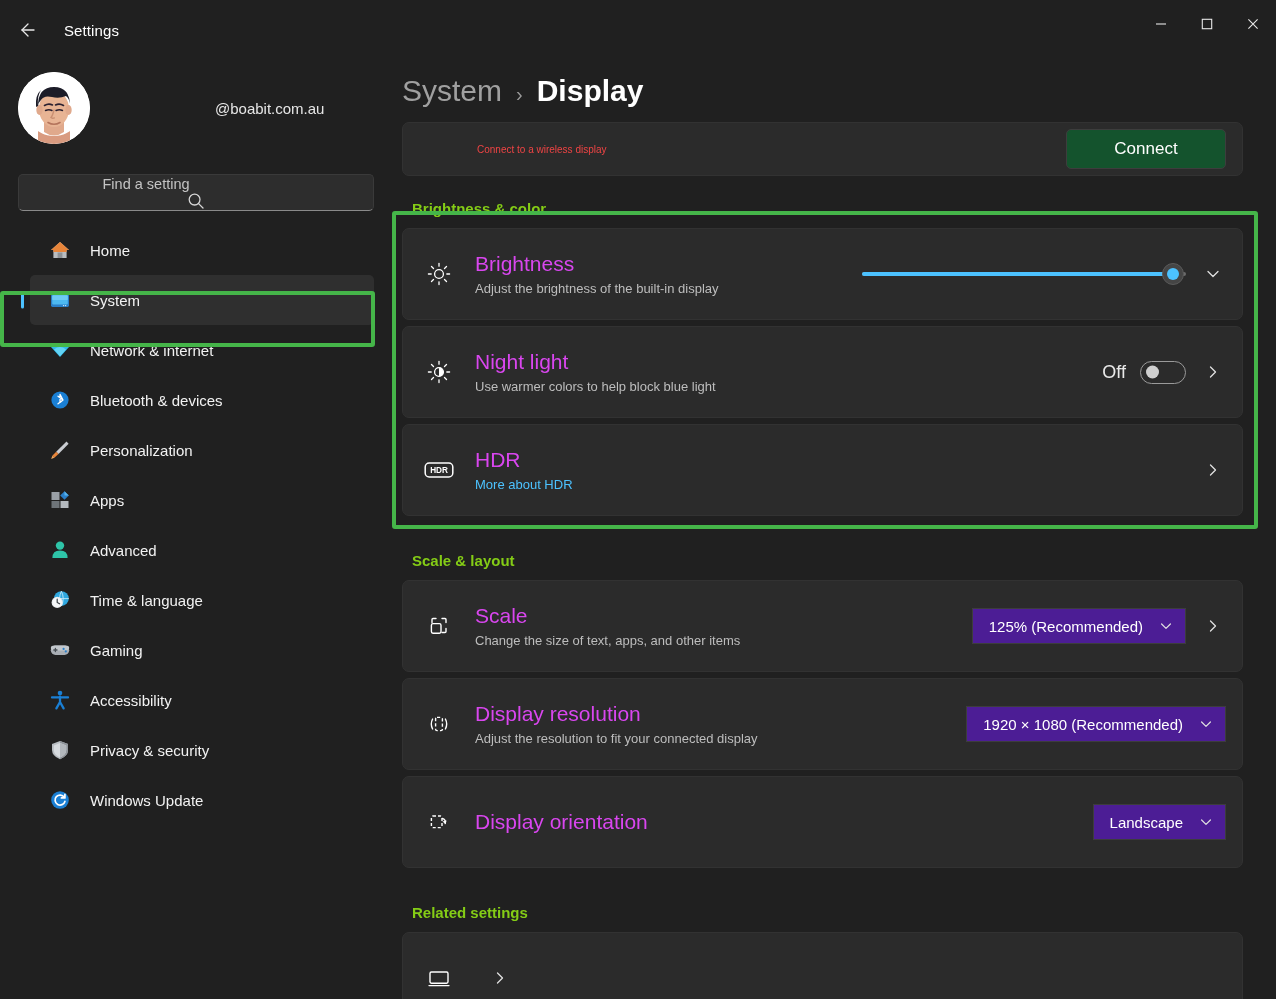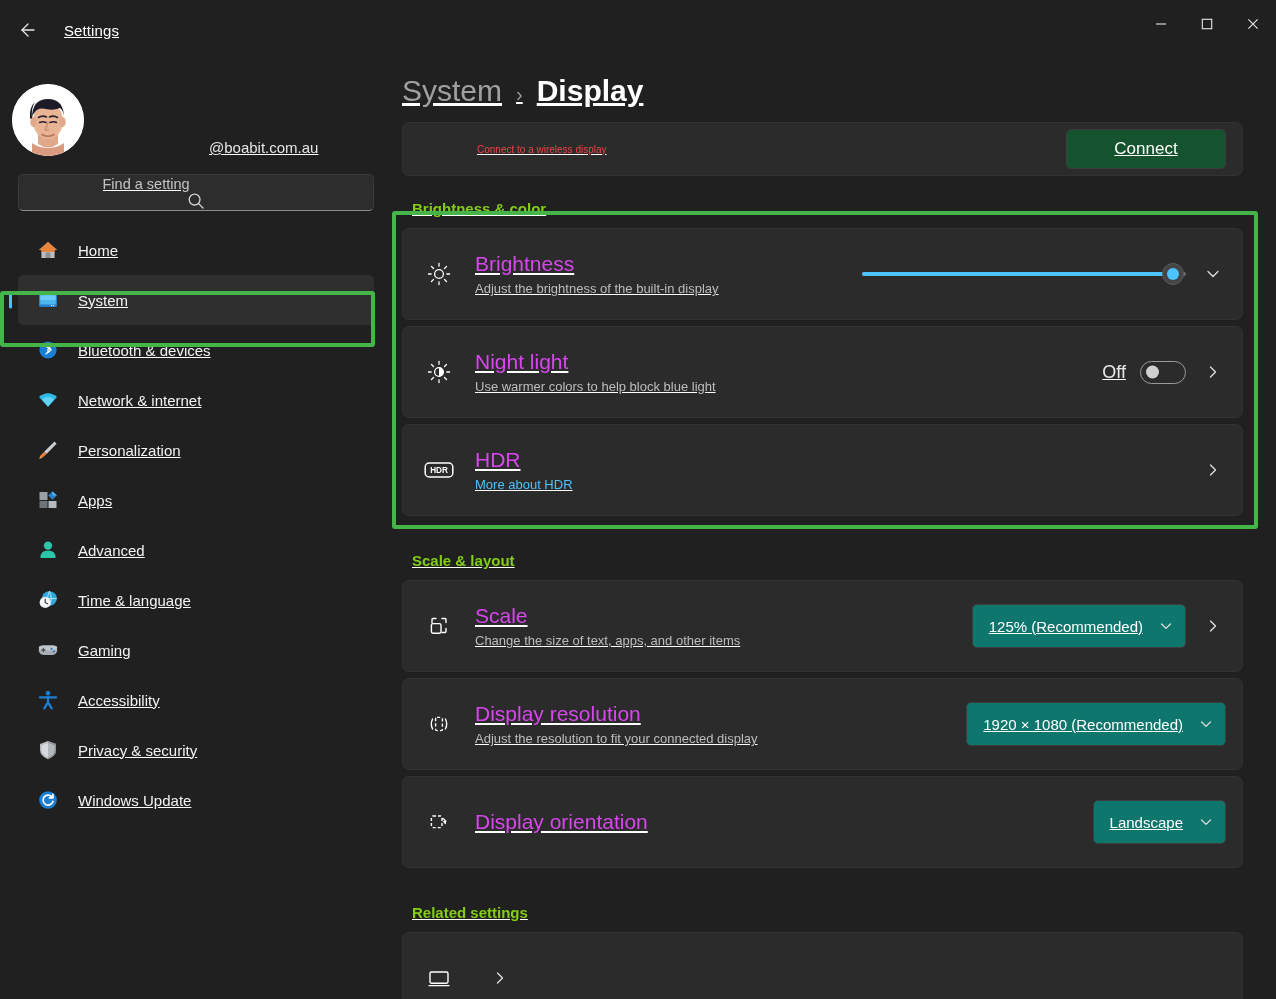--- a/index.html
+++ b/index.html
@@ -3,21 +3,21 @@
 <meta charset="utf-8">
 <style>
   * { box-sizing: border-box; margin: 0; padding: 0; }
   html, body {
     width: 1276px; height: 999px;
     background: #202020;
     font-family: "Liberation Sans", sans-serif;
     color: #ffffff;
     overflow: hidden;
   }
-  .app { position: relative; width: 1276px; height: 999px; display: flex; flex-direction: column; text-decoration: underline; }
+  .app { position: relative; width: 1276px; height: 999px; display: flex; flex-direction: column; }
 
   
   .titlebar {
     height: 60px; flex: 0 0 60px;
     display: flex; align-items: center;
     position: relative;
   }
   .back-btn {
     width: 36px; height: 36px; margin-left: 9px;
     display: flex; align-items: center; justify-content: center;
@@ -33,22 +33,22 @@
   
   .body { flex: 1 1 auto; display: flex; min-height: 0; }
 
   
   .sidebar {
     width: 392px; flex: 0 0 392px;
     padding: 0;
     position: relative;
   }
   .account {
-    display: flex; align-items: flex-end;
-    height: 96px; padding-left: 12px;
+    display: flex; align-items: center;
+    height: 96px; padding-left: 18px;
   }
   .avatar {
     width: 72px; height: 72px; border-radius: 50%;
     background: #ffffff; overflow: hidden; flex: 0 0 72px;
     display: block;
   }
   .account-name {
     margin-left: 125px; font-size: 15px; color: #e6e6e6; white-space: nowrap;
   }
   .searchwrap { padding: 18px 18px 0 18px; }
@@ -60,21 +60,21 @@
     cursor: text;
     flex-direction: column;
   }
   .searchbox input {
     flex: 1 1 auto; background: transparent; border: 0; outline: 0;
     color: #e0e0e0; font-size: 14.5px; font-family: inherit;
   }
   .searchbox input::placeholder { color: #c4c4c4; }
   .search-icon { flex: 0 0 18px; display: flex; align-items: center; justify-content: center; }
 
-  .navlist { margin-top: 14px; }
+  .navlist { margin-top: 14px; padding-left: 12px; }
   .navitem {
     height: 50px; margin: 0 18px; padding-left: 18px;
     display: flex; align-items: center; gap: 18px;
     border-radius: 5px; cursor: pointer; position: relative;
   }
   .navitem.active { background: #2f2f2f; }
   .navitem.active::before {
     content: ""; position: absolute; left: -9px; top: 50%; transform: translateY(-50%);
     width: 3px; height: 17px; border-radius: 2px; background: #4cc2ff;
   }
@@ -150,22 +150,22 @@
     border: 1px solid #9a9a9a; background: transparent;
     position: relative; cursor: pointer; flex: 0 0 46px;
   }
   .toggle .knob {
     position: absolute; top: 50%; left: 5px; transform: translateY(-50%);
     width: 13px; height: 13px; border-radius: 50%; background: #cfcfcf;
   }
 
   
   .dropdown {
-    background: #0f766e; border: 1px solid #3d3d3d; border-radius: 5px;
-    height: 44px; display: flex; align-items: center; gap: 16px;
+    background: #4c1d95; border: 1px solid #3d3d3d; border-radius: 0;
+    height: 36px; display: flex; align-items: center; gap: 16px;
     padding: 0 12px 0 16px; cursor: pointer; color: #ffffff; font-size: 15px;
     white-space: nowrap;
   }
   .dd-caret { display: flex; align-items: center; }
 
   
   .anno {
     position: absolute; border: 4px solid #45b549; border-radius: 3px;
     pointer-events: none; z-index: 40;
   }
@@ -263,35 +263,35 @@
               <circle cx="16.6" cy="16.6" r="0.7" fill="#cfeeff"></circle>
               <circle cx="14.6" cy="16.6" r="0.7" fill="#cfeeff"></circle>
             </svg>
           </span>
           <span class="navlabel">System</span>
         </div>
 
         <div class="navitem">
           <span class="navicon">
             <svg width="22" height="22" viewBox="0 0 22 22">
+              <path d="M2 8 Q11 0.5 20 8 L11 18 Z" fill="#2fb9e8"></path>
+              <path d="M5 10.4 Q11 5.6 17 10.4 L11 17.2 Z" fill="#62d3f5"></path>
+            </svg>
+          </span>
+          <span class="navlabel">Network &amp; internet</span>
+        </div>
+
+        <div class="navitem">
+          <span class="navicon">
+            <svg width="22" height="22" viewBox="0 0 22 22">
               <circle cx="11" cy="11" r="8.6" fill="#1a7fd4"></circle>
               <path d="M9 7.2 L14 11 L11 13.4 L11 5.4 L14 11 L9 14.8" fill="none" stroke="#ffffff" stroke-width="1.3" stroke-linejoin="round" stroke-linecap="round"></path>
             </svg>
           </span>
           <span class="navlabel">Bluetooth &amp; devices</span>
-        </div>
-
-        <div class="navitem">
-          <span class="navicon">
-            <svg width="22" height="22" viewBox="0 0 22 22">
-              <path d="M2 8 Q11 0.5 20 8 L11 18 Z" fill="#2fb9e8"></path>
-              <path d="M5 10.4 Q11 5.6 17 10.4 L11 17.2 Z" fill="#62d3f5"></path>
-            </svg>
-          </span>
-          <span class="navlabel">Network &amp; internet</span>
         </div>
 
         <div class="navitem">
           <span class="navicon">
             <svg width="22" height="22" viewBox="0 0 22 22">
               <path d="M17.5 2.6 L19.6 4.7 L9.5 15 L7.2 12.7 Z" fill="#c9ccd1"></path>
               <path d="M7.2 12.7 L9.5 15 L5.4 18.8 L3.3 16.7 Z" fill="#e8853a"></path>
               <path d="M3.3 16.7 L5.4 18.8 L2.2 19.9 Z" fill="#f0a860"></path>
             </svg>
           </span>

